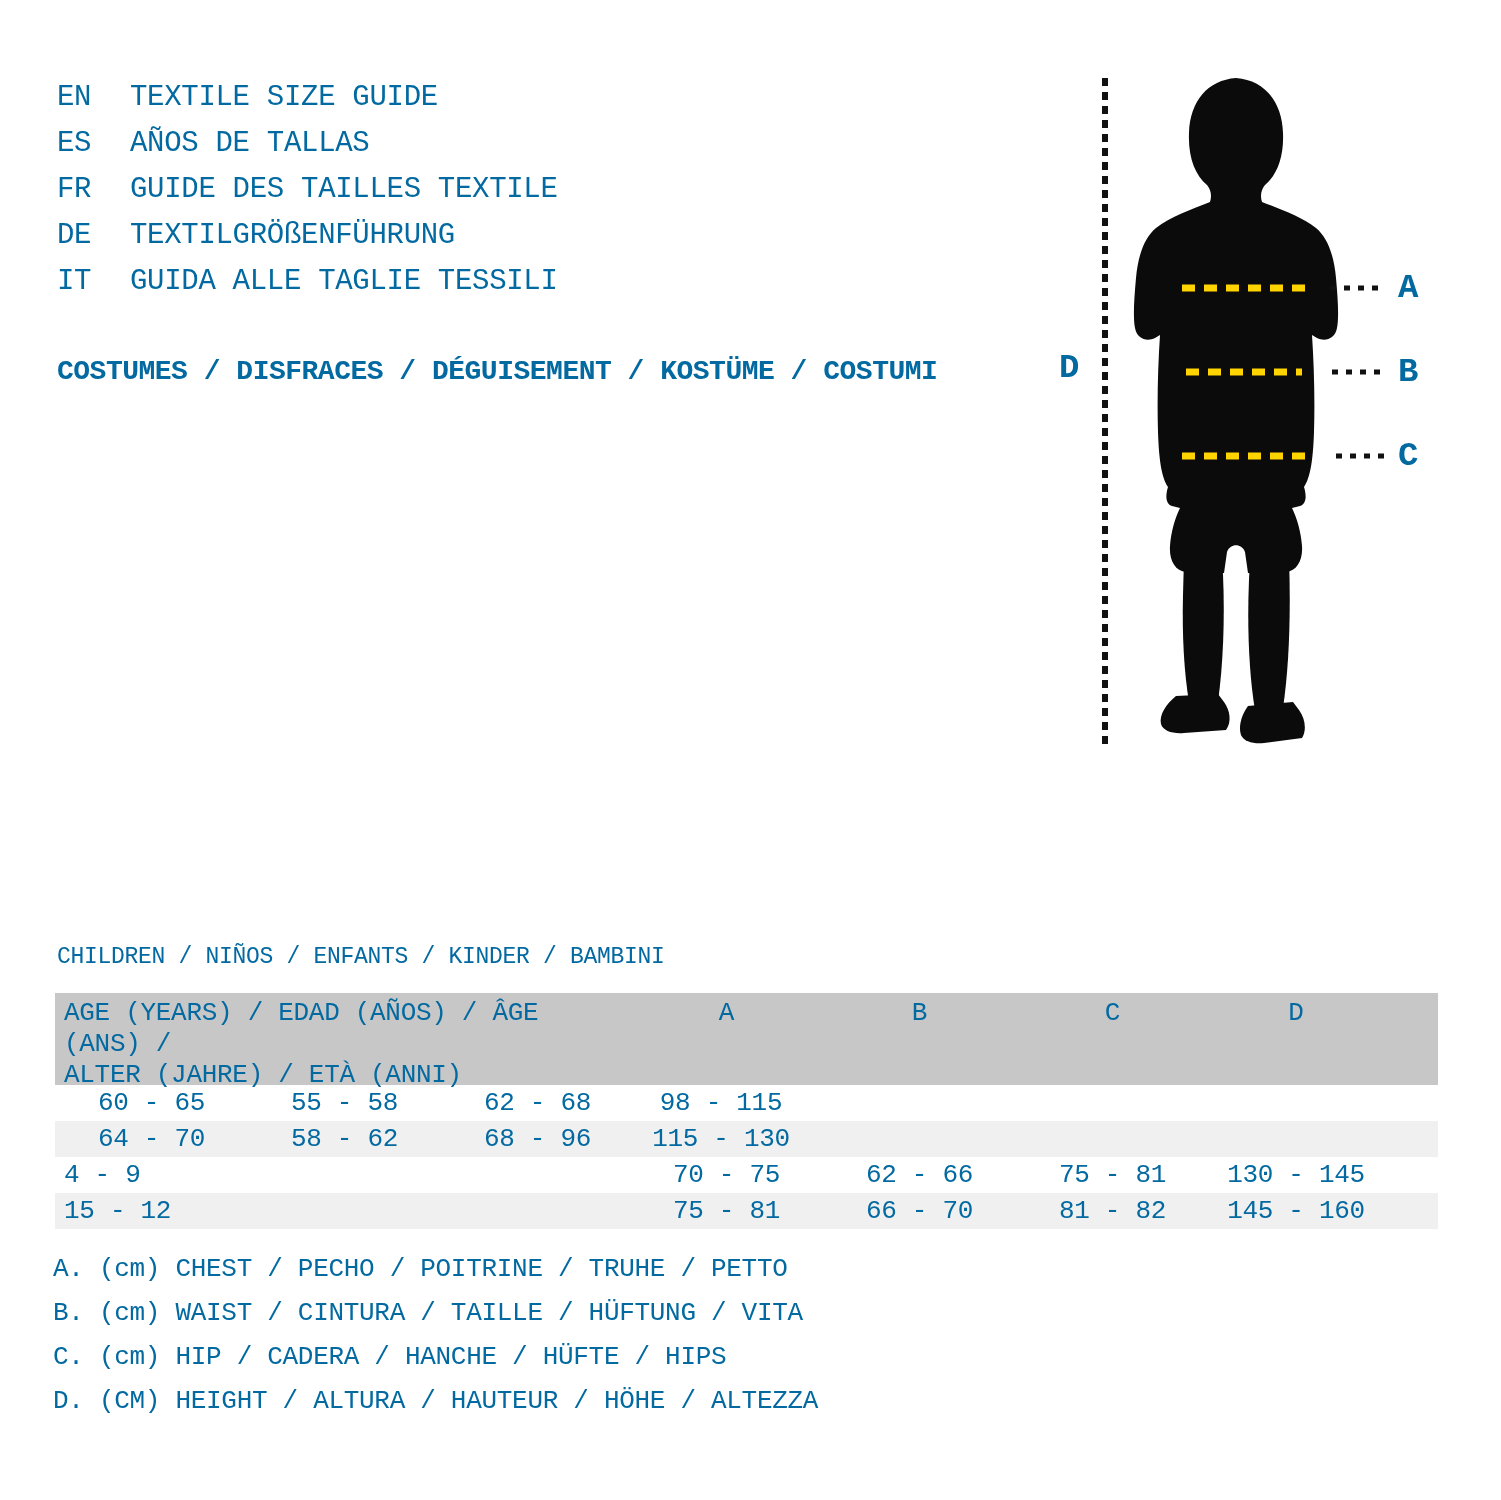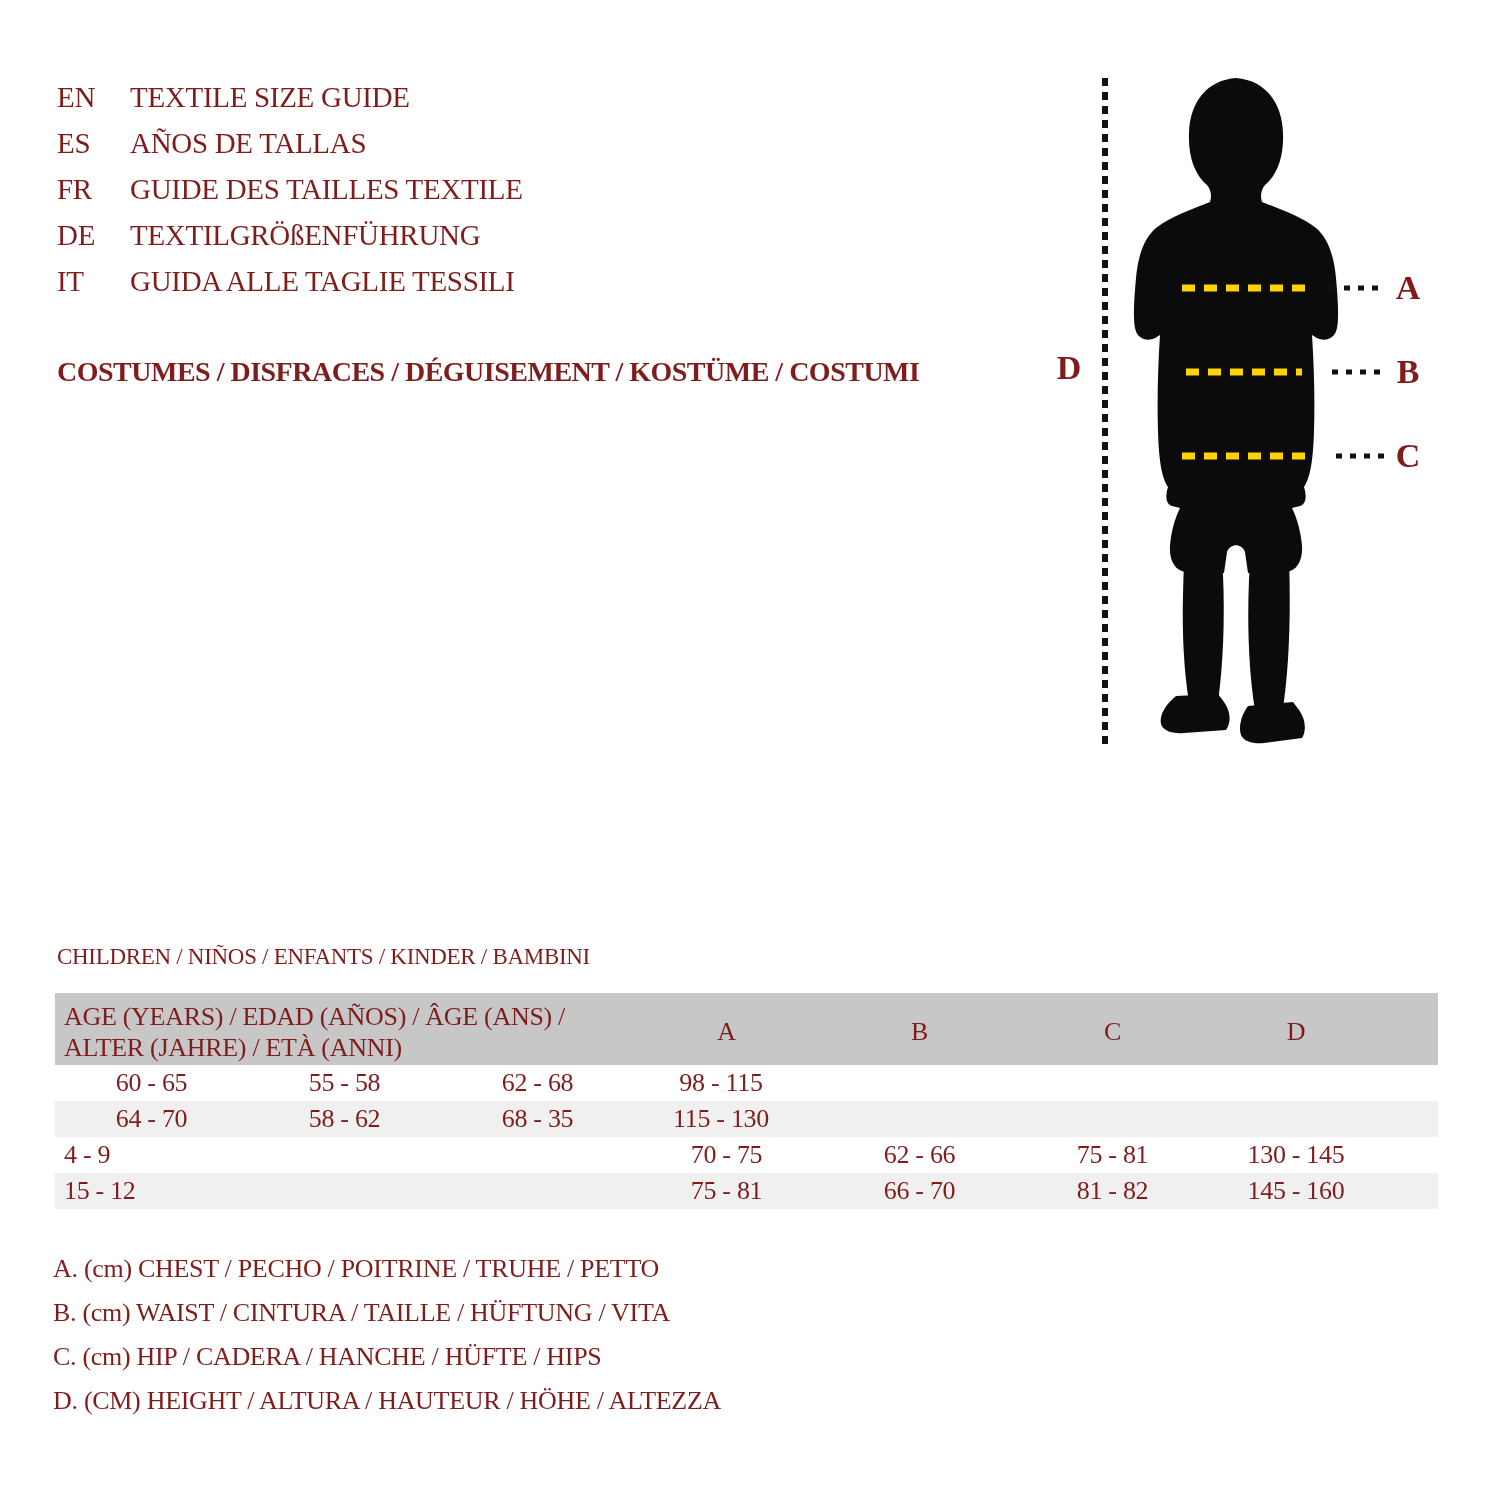--- a/index.html
+++ b/index.html
@@ -1,21 +1,21 @@
 <!DOCTYPE html>
 <html><head>
 <meta charset="utf-8">
 <style>
   html,body{margin:0;padding:0;background:#ffffff;}
   .page{
     position:relative;
     width:1501px;height:1500px;
     background:#ffffff;
-    font-family:Liberation Serif, serif;
-    color:#7f1d1d;
+    font-family:Liberation Mono, monospace;
+    color:#0369a1;
     overflow:hidden;
     letter-spacing:-0.3px;
   }
   
   .lang-list{position:absolute;left:57px;top:74px;}
   .lang-row{display:flex;height:46px;align-items:center;font-size:29px;font-weight:500;}
   .lang-code{width:73px;flex:0 0 73px;}
   
   .category-line{
     position:absolute;left:57px;top:356px;
@@ -35,21 +35,21 @@
   
   .children-title{
     position:absolute;left:57px;top:944px;
     font-size:23px;font-weight:500;white-space:nowrap;
   }
   .size-table{
     position:absolute;left:55px;top:993px;width:1383px;
     font-size:26px;
   }
   .t-row{display:flex;width:100%;}
-  .t-header{background:#c7c7c7;height:72px;align-items:center;}
+  .t-header{background:#c7c7c7;height:92px;}
   .t-data{height:36px;align-items:center;}
   .t-data.alt{background:#f0f0f0;}
   .col-age{flex:0 0 575px;padding-left:9px;box-sizing:border-box;}
   .col-val{flex:0 0 193px;text-align:center;}
   .col-val-last{flex:0 0 229px;text-align:center;padding-right:55px;box-sizing:border-box;}
   .t-header .col-age{padding-top:5px;line-height:31px;}
   .t-header .col-val,.t-header .col-val-last{padding-top:5px;line-height:31px;font-weight:500;}
   
   .legend{position:absolute;left:53px;top:1247px;}
   .legend-row{height:44px;display:flex;align-items:center;font-size:26px;white-space:nowrap;}
@@ -164,21 +164,21 @@
 
     <div class="t-row t-data">
       <div class="col-val">60 - 65</div>
       <div class="col-val">55 - 58</div>
       <div class="col-val">62 - 68</div>
       <div class="col-val-last">98 - 115</div>
     </div>
     <div class="t-row t-data alt">
       <div class="col-val">64 - 70</div>
       <div class="col-val">58 - 62</div>
-      <div class="col-val">68 - 35</div>
+      <div class="col-val">68 - 96</div>
       <div class="col-val-last">115 - 130</div>
     </div>
     <div class="t-row t-data">
       <div class="col-age">4 - 9</div>
       <div class="col-val">70 - 75</div>
       <div class="col-val">62 - 66</div>
       <div class="col-val">75 - 81</div>
       <div class="col-val-last">130 - 145</div>
     </div>
     <div class="t-row t-data alt">

